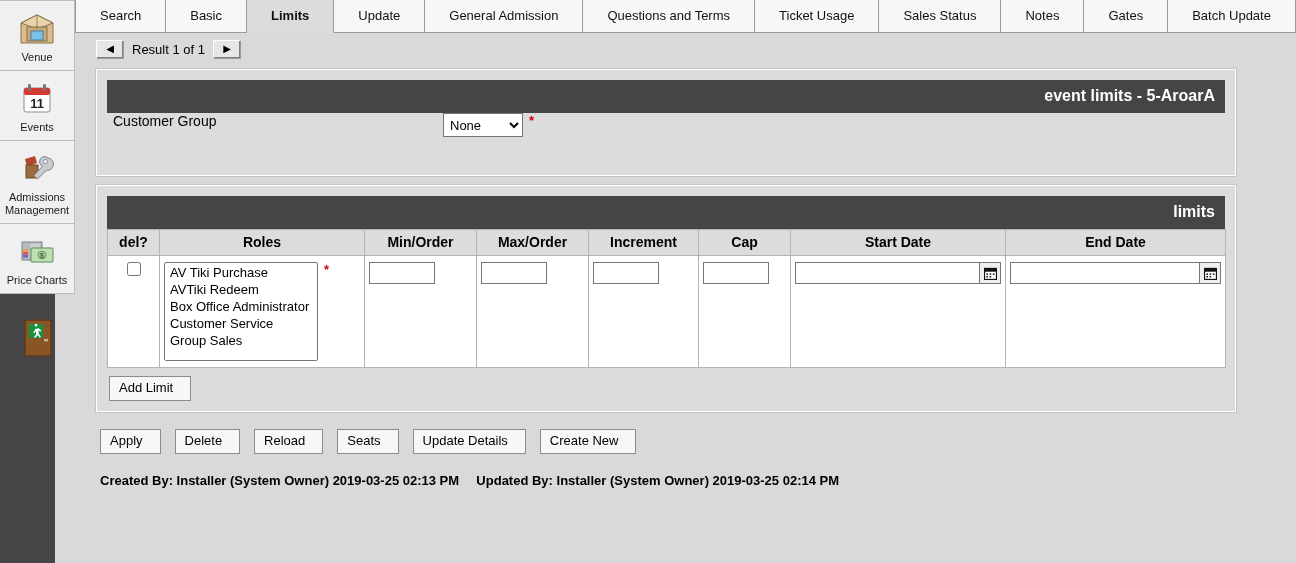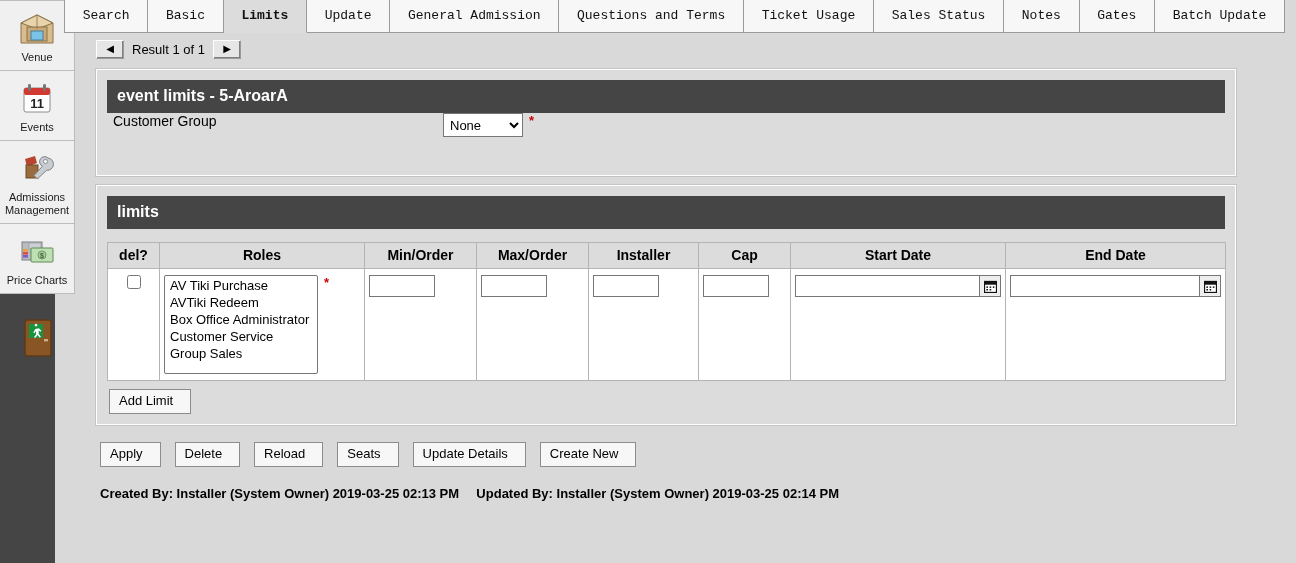--- a/index.html
+++ b/index.html
@@ -35,26 +35,25 @@
     line-height: 13px;
     color: #1a1a1a;
     margin-top: 2px;
     display: block;
   }
   .nav-ico { display:block; margin: 0 auto; }
   .exit-wrap { width:75px; text-align:center; padding-top: 22px; }
 
   
   #tabstrip {
-    position: absolute; left: 64px; top: 0;
+    position: absolute; left: 75px; top: 0;
     width: 1221px; height: 33px;
     background: #d9d9d9;
     display: flex;
     align-items: stretch;
-    font-family: Liberation Mono, monospace;
   }
   .tab {
     flex: 1 1 auto;
     background: #f7f7f7;
     border: 1px solid #9a9a9a;
     border-top: none;
     border-left: none;
     display: flex; align-items: center; justify-content: center;
     text-align: center;
     font-size: 13px;
@@ -99,39 +98,39 @@
     width: 1140px;
     margin-top: 9px;
     padding: 10px;
   }
   .panel-title {
     background: #454545;
     color: #ffffff;
     font-size: 16px;
     font-weight: bold;
     padding: 7px 10px 8px 10px;
+    text-align: right;
   }
 
   .field-row { display: flex; align-items: flex-start; height: 52px; padding-left: 6px; }
   .field-label { font-size: 14px; width: 330px; color:#000; }
   select.plain {
     width: 80px; height: 24px;
     font-size: 13px;
     font-family: "Liberation Sans", sans-serif;
     border: 1px solid #767676;
     background: #ffffff;
     padding: 1px 2px;
   }
   .req { color: #cc0000; font-size: 13px; margin-left: 6px; font-weight:bold; }
 
   
   table.grid {
     border-collapse: collapse;
     width: 1118px;
-    margin-top: 13px;
     background: #ffffff;
     table-layout: fixed;
     border-radius: 13px;
   }
   table.grid th {
     background: #dcdcdc;
     border: 1px solid #b4b4b4;
     font-size: 14px;
     font-weight: bold;
     padding: 4px 2px 5px 2px;
@@ -319,21 +318,21 @@
             <col style="width:92px">
           <col style="width:215px">
             <col style="width:220px">
         </colgroup>
         <thead>
           <tr>
             <th>del?</th>
             <th>Roles</th>
             <th>Min/Order</th>
             <th>Max/Order</th>
-            <th>Installer</th>
+            <th>Increment</th>
             <th>Cap</th>
             <th>Start Date</th>
             <th>End Date</th>
           </tr>
         </thead>
         <tbody>
           <tr>
             <td class="c-del">
               <input type="checkbox" style="">
             </td>

